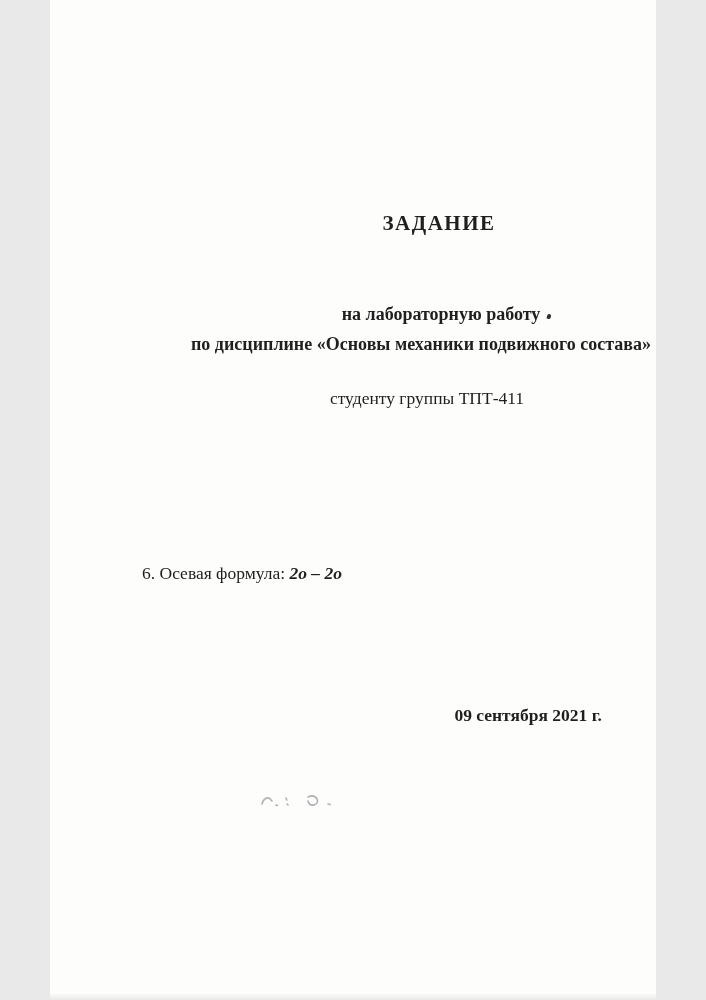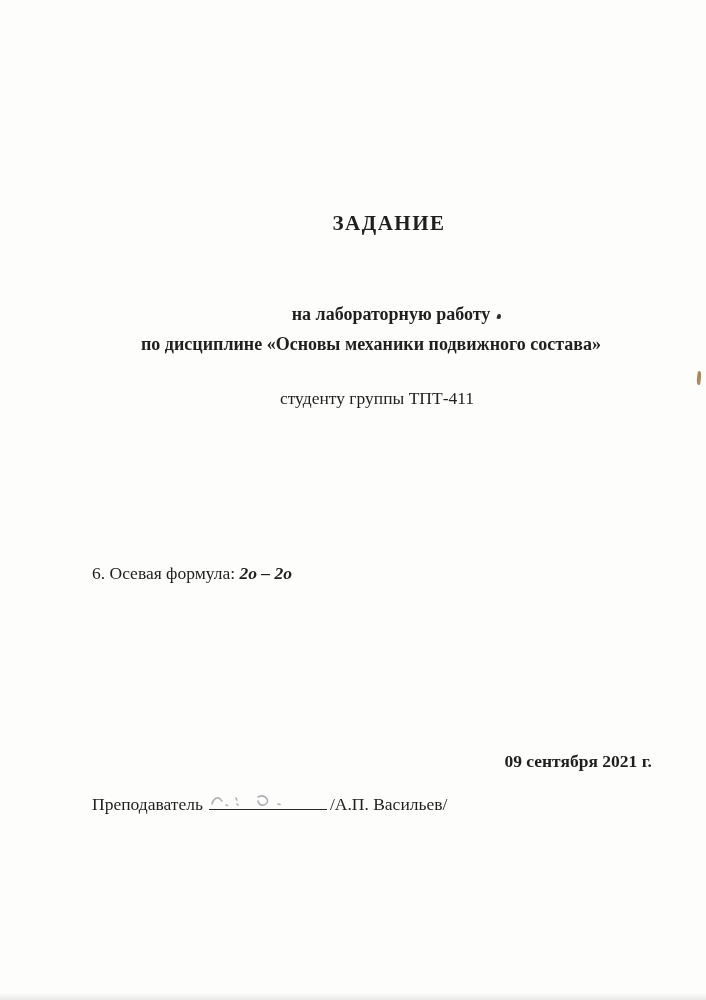--- a/index.html
+++ b/index.html
@@ -2,21 +2,21 @@
 <html><head>
 <meta charset="utf-8">
 <style>
   html, body {
     margin: 0;
     padding: 0;
     background: #e9e9e9;
   }
   .page {
     position: relative;
-    width: 706px;
+    width: 606px;
     height: 1000px;
     margin: 0 auto;
     background: #fdfdfc;
     overflow: hidden;
     font-family: "Liberation Serif", "DejaVu Serif", serif;
     color: #1f1f1f;
   }
   
   .page::after {
     content: "";
@@ -63,21 +63,20 @@
   .item-4 { top: 621px; }
   .item .value {
     font-weight: 700;
     font-style: italic;
   }
   .date-line {
     top: 705px;
     right: 54px;
     font-size: 17.5px;
     font-weight: 700;
-    margin-top: 46px;
   }
   .footer-line {
     left: 92px;
     top: 794px;
     font-size: 17.5px;
   }
   .sig-rule {
     display: inline-block;
     width: 118px;
     border-bottom: 1.6px solid #2a2a2a;
@@ -133,23 +132,20 @@
 
   <div class="line item item-2">
     <span>6. Осевая формула:</span>
     <span class="value">2о – 2о</span>
   </div>
 
 
 
   <div class="line date-line">09 сентября 2021 г.</div>
 
-  <div class="line footer-line">
-    <span>Преподаватель</span><span class="sig-rule"></span><span>/А.П. Васильев/</span>
-  </div>
 
   <svg class="sig-scribble" viewBox="0 0 120 30" xmlns="http://www.w3.org/2000/svg">
     <g fill="none" stroke="#a6a9ad" stroke-width="1.6" stroke-linecap="round" opacity="0.9">
       <path d="M6 20 q2 -7 7 -6 l3 3"></path>
       <path d="M20 21 l1.5 0.5"></path>
       <path d="M30 14 l0.8 2"></path>
       <path d="M31 20 l1 1"></path>
       <path d="M52 13 q6 -3 9 2 q2 4 -3 6 q-5 1 -6 -4"></path>
       <path d="M72 20 l2 0.6"></path>
     </g>

